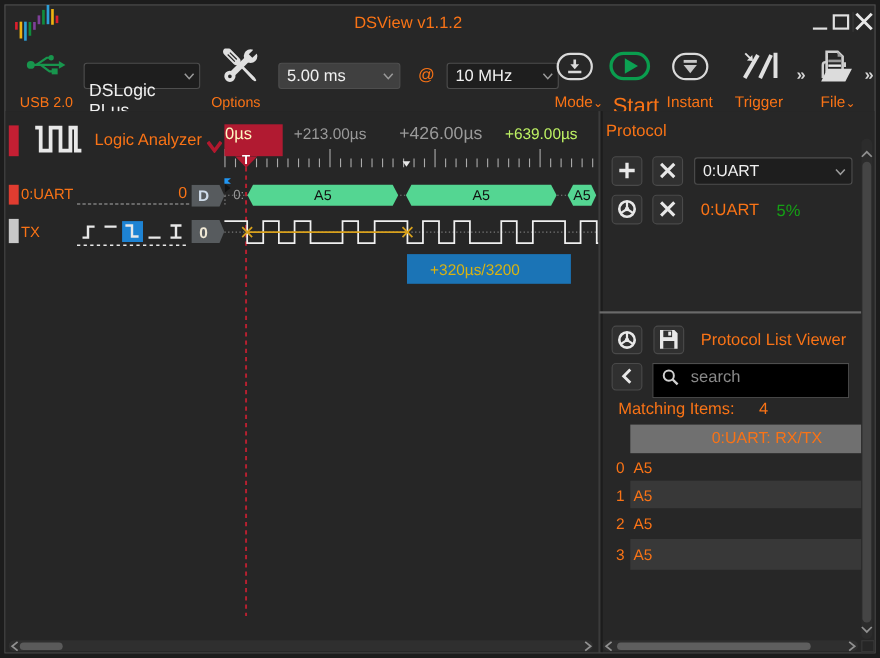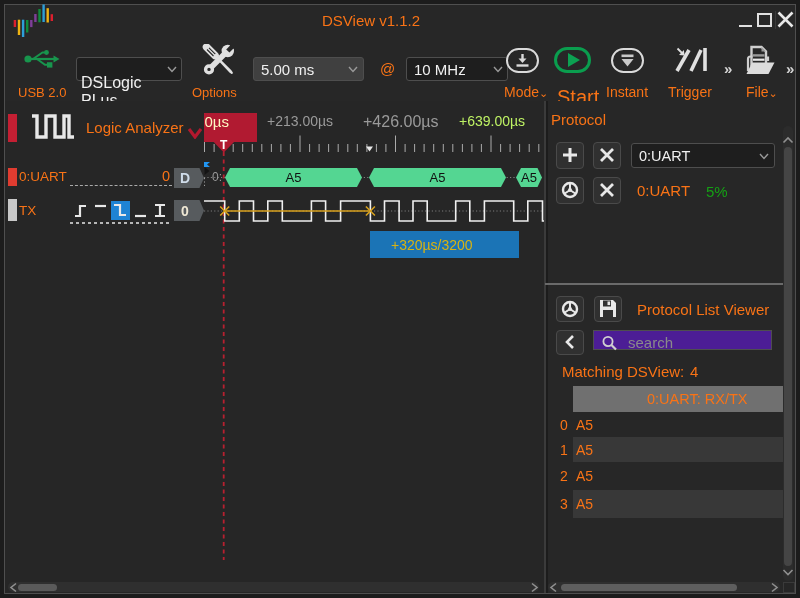--- a/index.html
+++ b/index.html
@@ -319,28 +319,28 @@
   <rect x="4" y="1.5" width="8" height="6" fill="#303030"></rect>
   <rect x="8.5" y="2.5" width="2.6" height="3.6" fill="#e8e8e8"></rect>
   <rect x="4" y="11" width="10" height="7" fill="#303030"></rect>
 </svg>
 <div class="lbl" style="left:637px;top:301px;font-size:15px;">Protocol List Viewer</div>
 
 <div class="abs" style="left:556px;top:329.5px;width:28px;height:25px;background:#303030;border:1px solid #4a4a4a;border-radius:4px;"></div>
 <svg class="abs" style="left:562px;top:334px;" width="16" height="16" viewBox="0 0 16 16">
   <path d="M11,2 L5,8 L11,14" stroke="#e8e8e8" stroke-width="2.6" fill="none"></path>
 </svg>
-<div class="abs" style="left:593px;top:330px;width:178.5px;height:20px;background:#4c1d95;border:1px solid #4e4e4e;">
+<div class="abs" style="left:593px;top:330px;width:178.5px;height:32px;background:#000000;border:1px solid #4e4e4e;">
   <svg style="position:absolute;left:7px;top:4px;" width="17" height="16" viewBox="0 0 17 16">
     <circle cx="7" cy="6.5" r="4.6" stroke="#d0d0d0" stroke-width="1.8" fill="none"></circle>
     <path d="M10.5,10 L15,14.5" stroke="#d0d0d0" stroke-width="2.2"></path>
   </svg>
   <span style="position:absolute;left:34px;top:3px;font-size:15px;color:#8a8a8a;">search</span>
 </div>
-<div class="lbl" style="left:562px;top:363px;font-size:15px;">Matching DSView:</div>
+<div class="lbl" style="left:562px;top:363px;font-size:15px;">Matching Items:</div>
 <div class="lbl" style="left:690px;top:363px;font-size:15px;">4</div>
 
 <div class="abs" style="left:573px;top:386px;width:209.5px;height:26px;background:#707070;"></div>
 <div class="lbl" style="left:647px;top:391px;font-size:14.5px;text-align:right;">0:UART: RX/TX</div>
 <div class="abs" style="left:573px;top:437px;width:209.5px;height:25px;background:#383838;"></div>
 <div class="abs" style="left:573px;top:490px;width:209.5px;height:27.5px;background:#383838;"></div>
 <div class="lbl" style="left:560px;top:417px;font-size:14px;">0</div>
 <div class="lbl" style="left:576px;top:417px;font-size:14px;">A5</div>
 <div class="lbl" style="left:560px;top:442px;font-size:14px;">1</div>
 <div class="lbl" style="left:576px;top:442px;font-size:14px;">A5</div>

